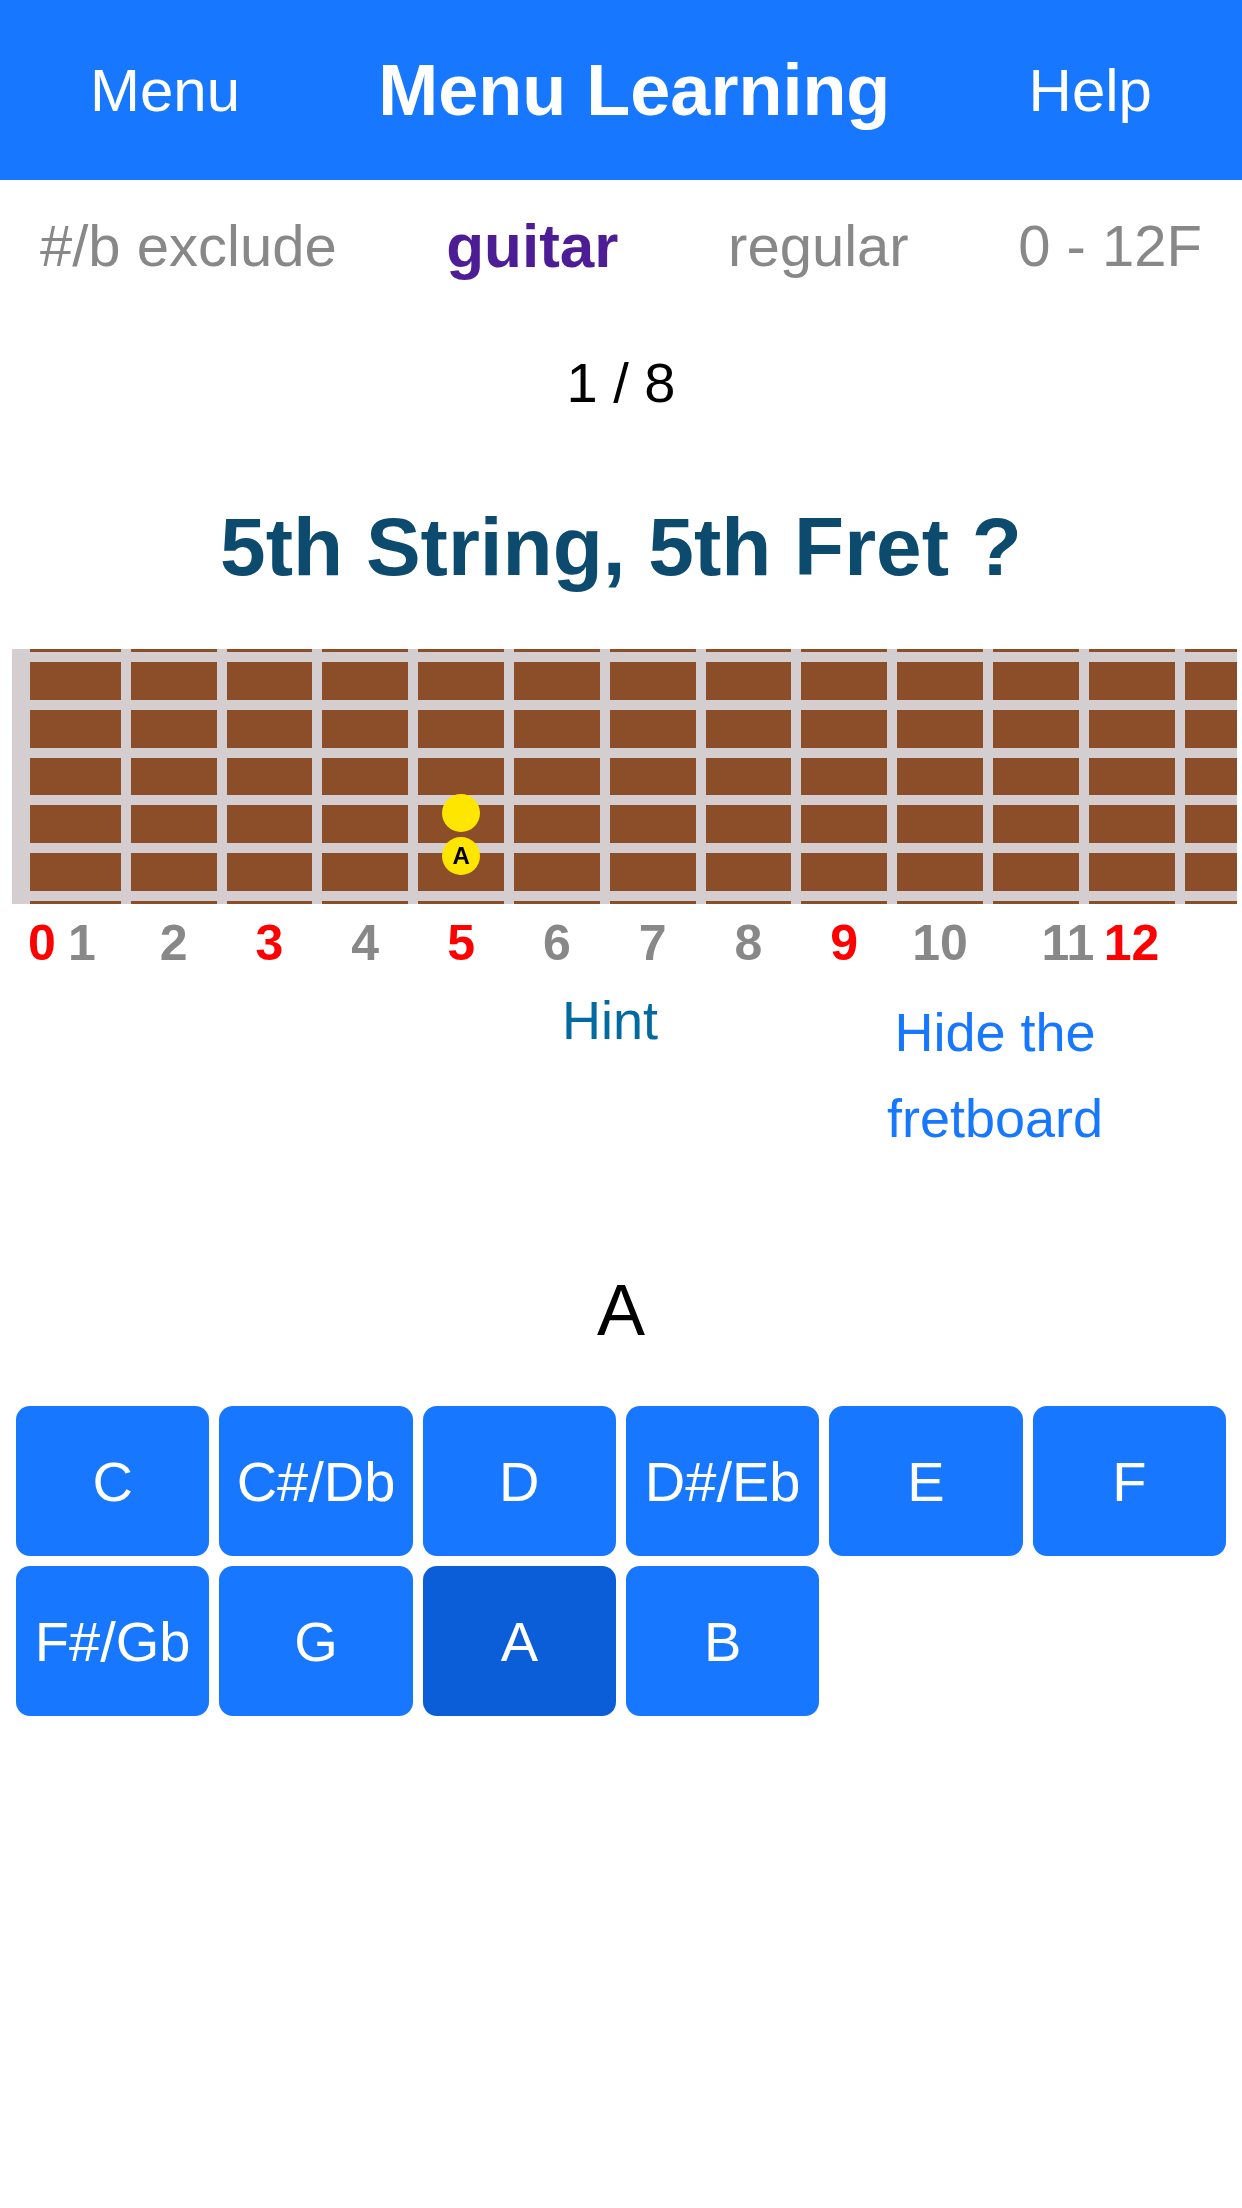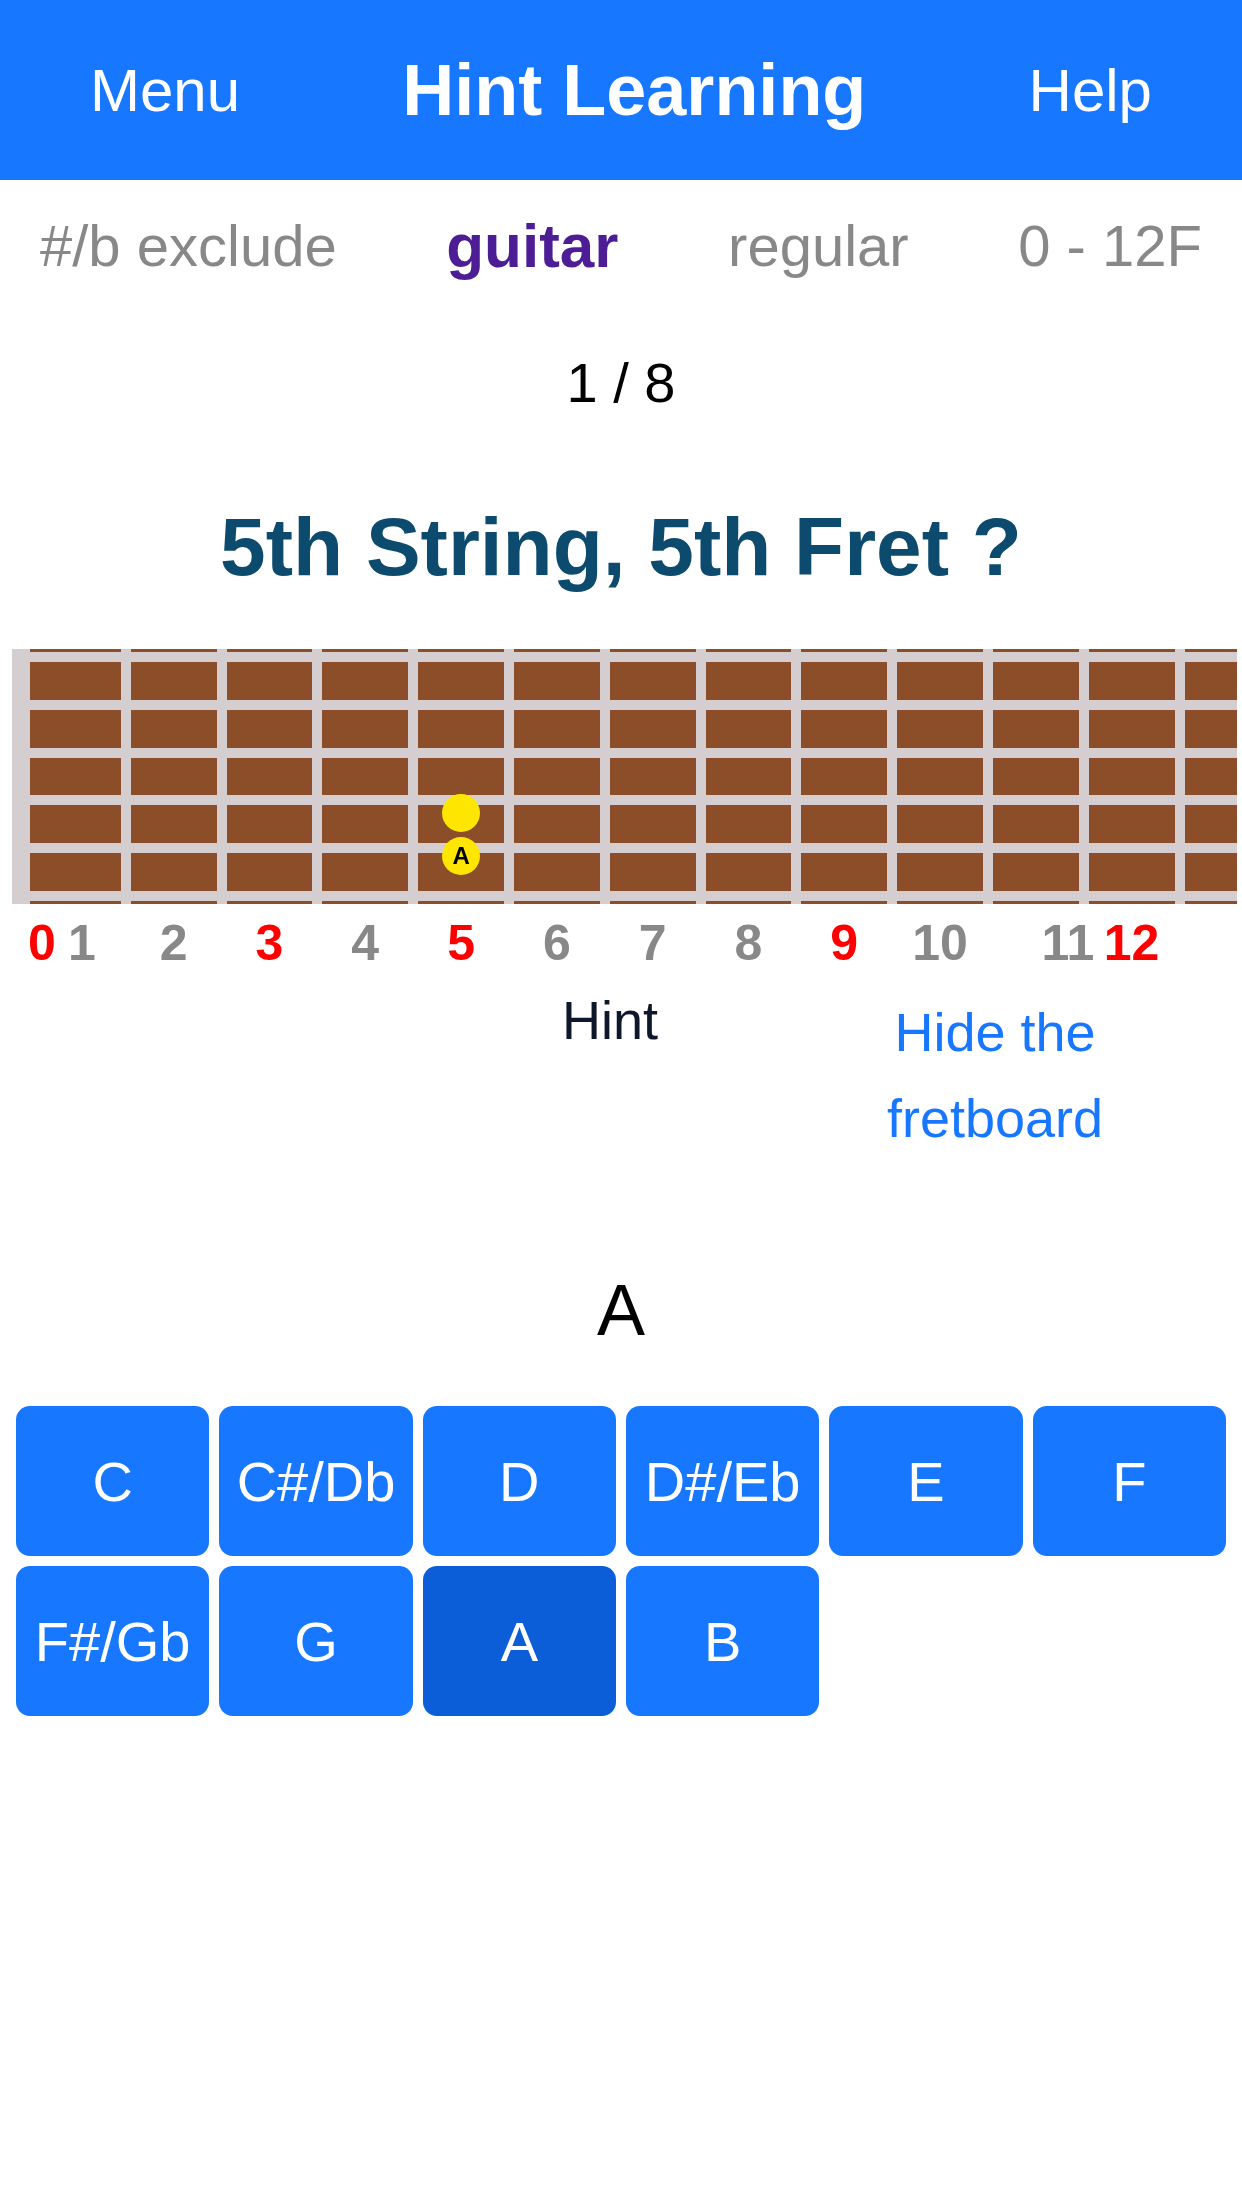--- a/index.html
+++ b/index.html
@@ -17,33 +17,33 @@
   .fb-bg { position: absolute; inset: 0; background: #8b4e29; }
   .fb-string { position: absolute; left: 0; right: 0; height: 10px; background: #d4ced1; }
   .fb-fret { position: absolute; top: 0; bottom: 0; width: 10px; background: #d4ced1; }
   .fb-nut { position: absolute; top: 0; bottom: 0; left: 0; width: 18px; background: #d4ced1; }
   .marker { position: absolute; width: 38px; height: 38px; border-radius: 50%; background: #ffe600; transform: translate(-50%, -50%); }
   .marker.labeled { display: flex; align-items: center; justify-content: center; font-weight: 700; font-size: 24px; color: #000; }
   .fret-numbers { margin-left: 12px; width: 1225px; position: relative; height: 60px; margin-top: 10px; }
   .fret-num { position: absolute; font-size: 50px; font-weight: 700; color: #888; transform: translateX(-50%); }
   .fret-num.hl { color: #f00; }
   .links-row { margin-top: 15px; position: relative; width: 100%; height: 150px; }
-  .hint-link { position: absolute; left: 610px; top: 0; transform: translateX(-50%); color: #0f172a; font-size: 54px; }
+  .hint-link { position: absolute; left: 610px; top: 0; transform: translateX(-50%); color: #0369a1; font-size: 54px; }
   .hide-link { position: absolute; left: 995px; top: 0; transform: translateX(-50%); color: #1777ff; font-size: 54px; text-align: center; line-height: 1.6; }
   .answer { text-align: center; font-size: 72px; font-weight: 500; color: #000; margin-top: 130px; }
   .note-grid { margin: 55px auto 0; width: 1210px; display: grid; grid-template-columns: repeat(6, 1fr); grid-gap: 10px; }
   .note-btn { background: #1777ff; color: #fff; border-radius: 14px; height: 150px; display: flex; align-items: center; justify-content: center; font-size: 56px; font-weight: 400; }
   .note-btn.selected { background: #0b5ed7; }
 </style>
 </head>
 <body>
 
 <div class="header">
   <div class="left">Menu</div>
-  <div class="title">Hint Learning</div>
+  <div class="title">Menu Learning</div>
   <div class="right">Help</div>
 </div>
 
 <div class="settings-row">
   <span class="setting-grey">#/b exclude</span>
   <span class="setting-main">guitar</span>
   <span class="setting-grey">regular</span>
   <span class="setting-grey">0 - 12F</span>
 </div>
 

